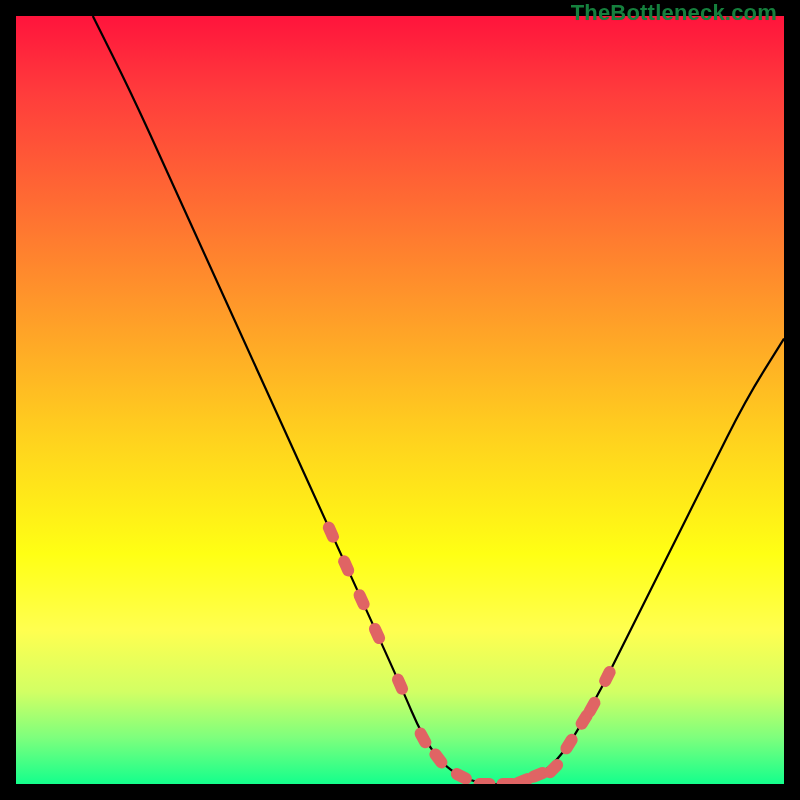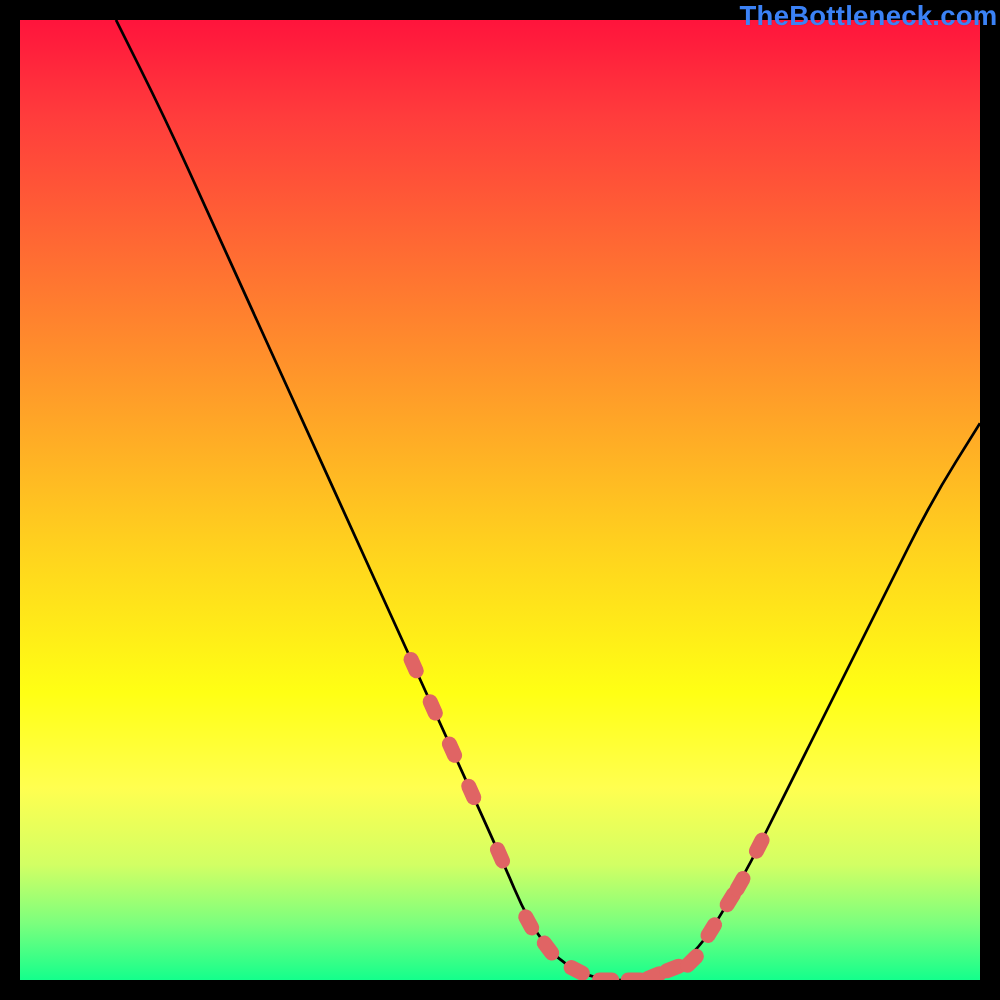--- a/index.html
+++ b/index.html
@@ -31,25 +31,25 @@
       #ffff14 70%,
       #ffff50 80%,
       #d2ff64 88%,
       #7dff7d 94%,
       #14ff8c 100%
     );
   }
   .attribution {
     position: absolute;
     top: 0px;
-    right: 2px;
+    right: 23px;
     font-family: Arial, Helvetica, sans-serif;
     font-size: 22px;
     font-weight: bold;
-    color: #3b82f6;
+    color: #15803d;
     text-shadow: 0 0 1px rgba(0,0,0,0.2);
     letter-spacing: 0.2px;
     z-index: 10;
   }
   svg.curve {
     position: absolute;
     left: 0;
     top: 0;
     width: 768px;
     height: 768px;

